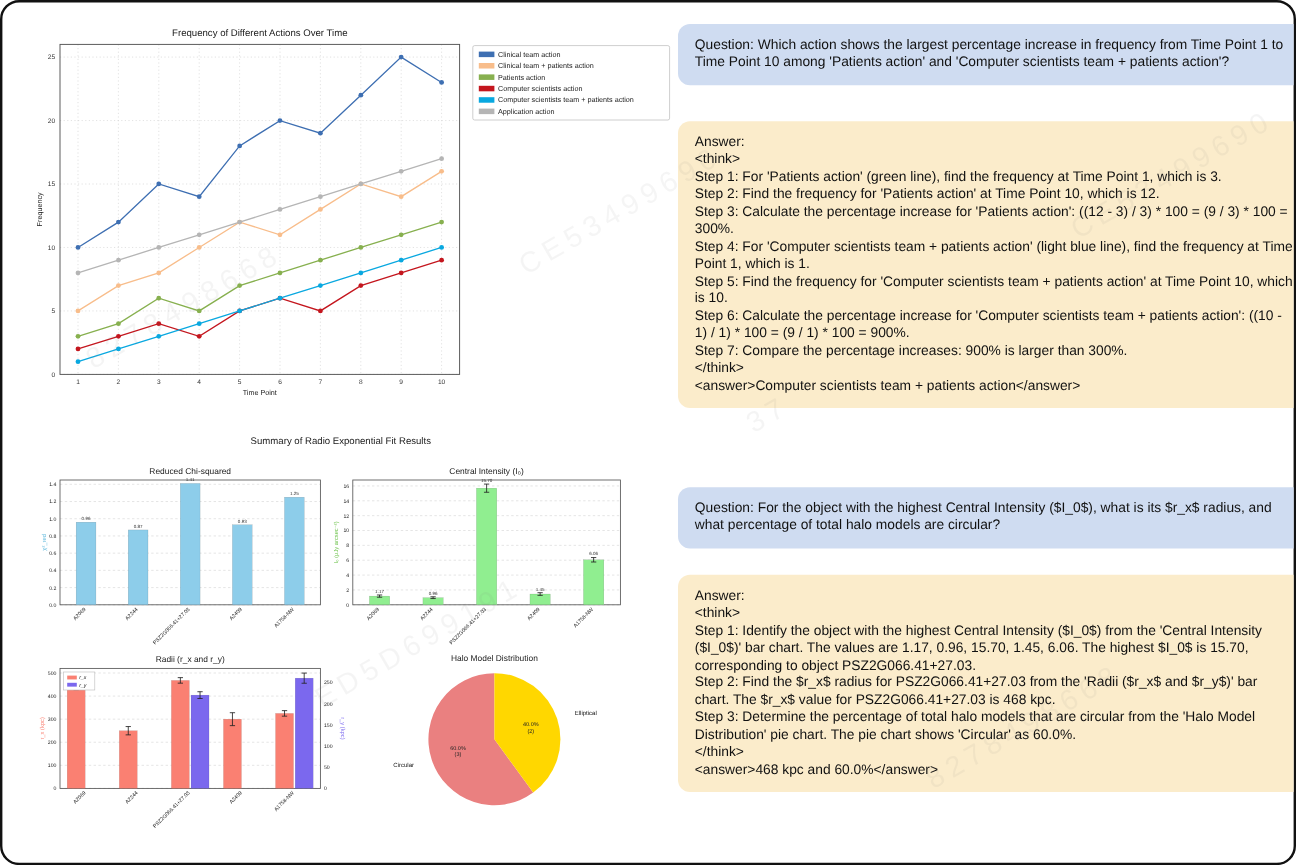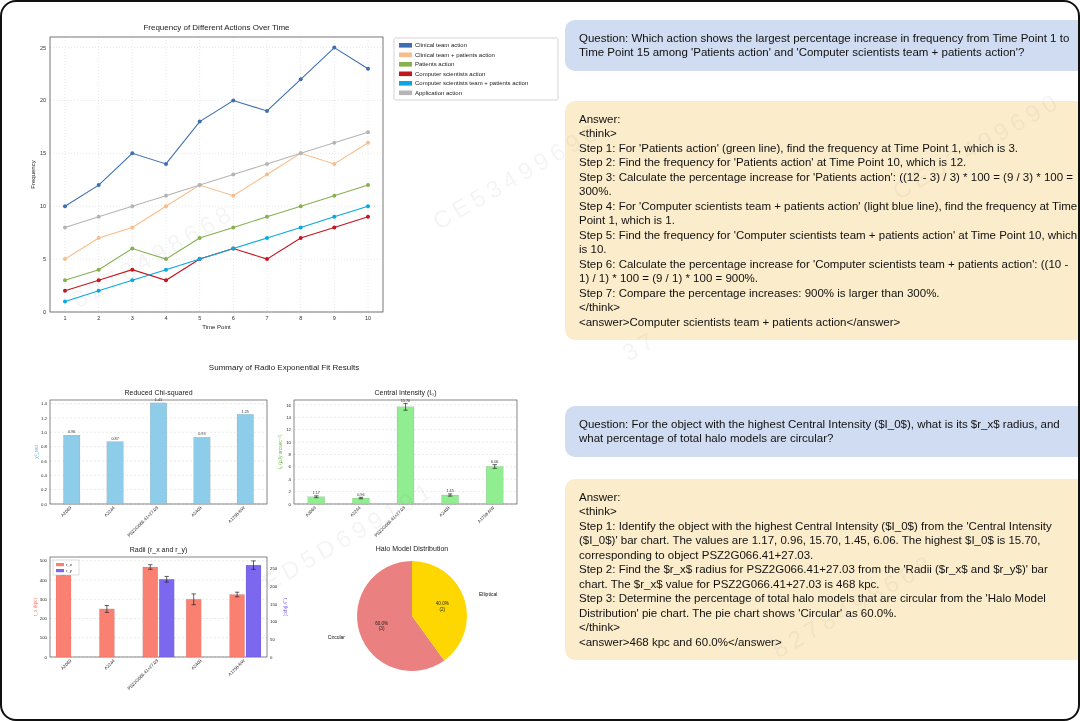--- a/index.html
+++ b/index.html
@@ -325,21 +325,21 @@
         <path d="M380,262L380.00,207.00A55,55 0 1 0 412.33,306.50Z" fill="#ea8080"></path>
         <text x="349.6612971301846" y="270.85764212056085" text-anchor="middle" font-size="4.6" fill="#222"><tspan x="349.6612971301846" dy="0">60.0%</tspan><tspan x="349.6612971301846" dy="5.4">(3)</tspan></text>
         <text x="313.0456212528212" y="285.25479640399635" text-anchor="end" font-size="5" fill="#111">Circular</text>
         <path d="M380,262L412.33,306.50A55,55 0 0 0 380.00,207.00Z" fill="#ffd700"></path>
         <text x="410.3387028698154" y="251.14235787943917" text-anchor="middle" font-size="4.6" fill="#222"><tspan x="410.3387028698154" dy="0">40.0%</tspan><tspan x="410.3387028698154" dy="5.4">(2)</tspan></text>
         <text x="446.9543787471788" y="241.7452035960037" text-anchor="start" font-size="5" fill="#111">Elliptical</text>
       </svg>
   </div>
 
   <div class="qa-box q-box" style="left:563px;top:18px;">
-    <b>Question:</b><span> Which action shows the largest percentage increase in frequency from Time Point 1 to Time Point 15 among 'Patients action' and 'Computer scientists team + patients action'?</span>
+    <b>Question:</b><span> Which action shows the largest percentage increase in frequency from Time Point 1 to Time Point 10 among 'Patients action' and 'Computer scientists team + patients action'?</span>
   </div>
 
   <div class="qa-box a-box" style="left:563px;top:99px;">
     <b>Answer:</b>
     <div class="a-body">&lt;think&gt;
 Step 1: For 'Patients action' (green line), find the frequency at Time Point 1, which is 3.
 Step 2: Find the frequency for 'Patients action' at Time Point 10, which is 12.
 Step 3: Calculate the percentage increase for 'Patients action': ((12 - 3) / 3) * 100 = (9 / 3) * 100 = 300%.
 Step 4: For 'Computer scientists team + patients action' (light blue line), find the frequency at Time Point 1, which is 1.
 Step 5: Find the frequency for 'Computer scientists team + patients action' at Time Point 10, which is 10.

